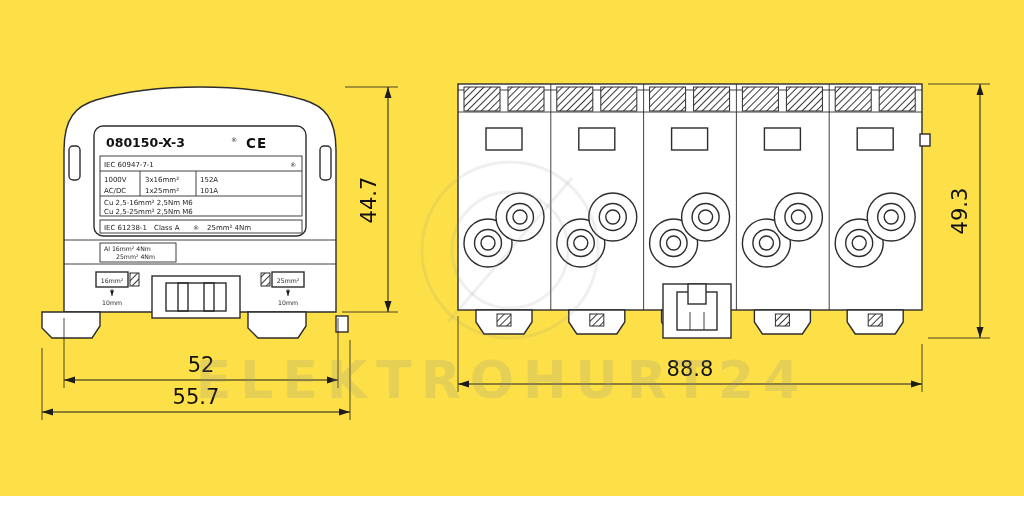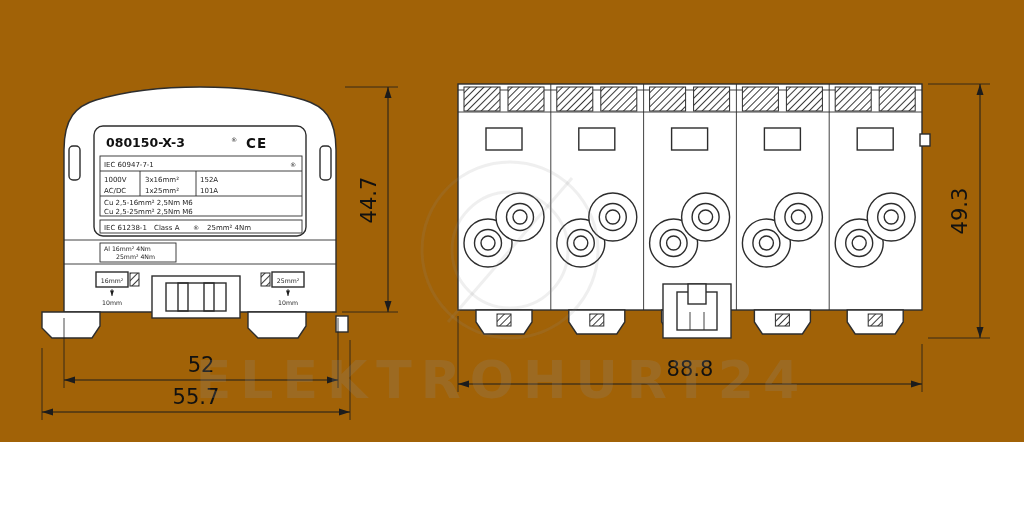--- a/index.html
+++ b/index.html
@@ -1,16 +1,16 @@
 <!DOCTYPE html>
 <html><head>
 <meta charset="utf-8">
 <style>
   html,body { margin:0; padding:0; background:#ffffff; }
-  .stage { width:1024px; height:442px; position:relative; background:#a16207; overflow:hidden; }
+  .stage { width:1024px; height:496px; position:relative; background:#fde047; overflow:hidden; }
   svg { display:block; }
   .lnf  { fill:#ffffff; stroke:#2d2d2d; stroke-width:1.4; }
   .ln   { fill:none;    stroke:#2d2d2d; stroke-width:1.4; }
   .thin { fill:none;    stroke:#2d2d2d; stroke-width:0.9; }
   .hatched { fill:url(#hatch); stroke:#2d2d2d; stroke-width:1; }
   .dimline { stroke:#1c1c1c; stroke-width:1; fill:none; }
   .extline { stroke:#1c1c1c; stroke-width:0.8; fill:none; }
   .dimtext { font:21px "DejaVu Sans", sans-serif; fill:#111; }
   .titletext { font:bold 12.5px "DejaVu Sans", sans-serif; fill:#111; }
   .ce { font:bold 13.5px "DejaVu Sans", sans-serif; fill:#111; letter-spacing:1px; }

